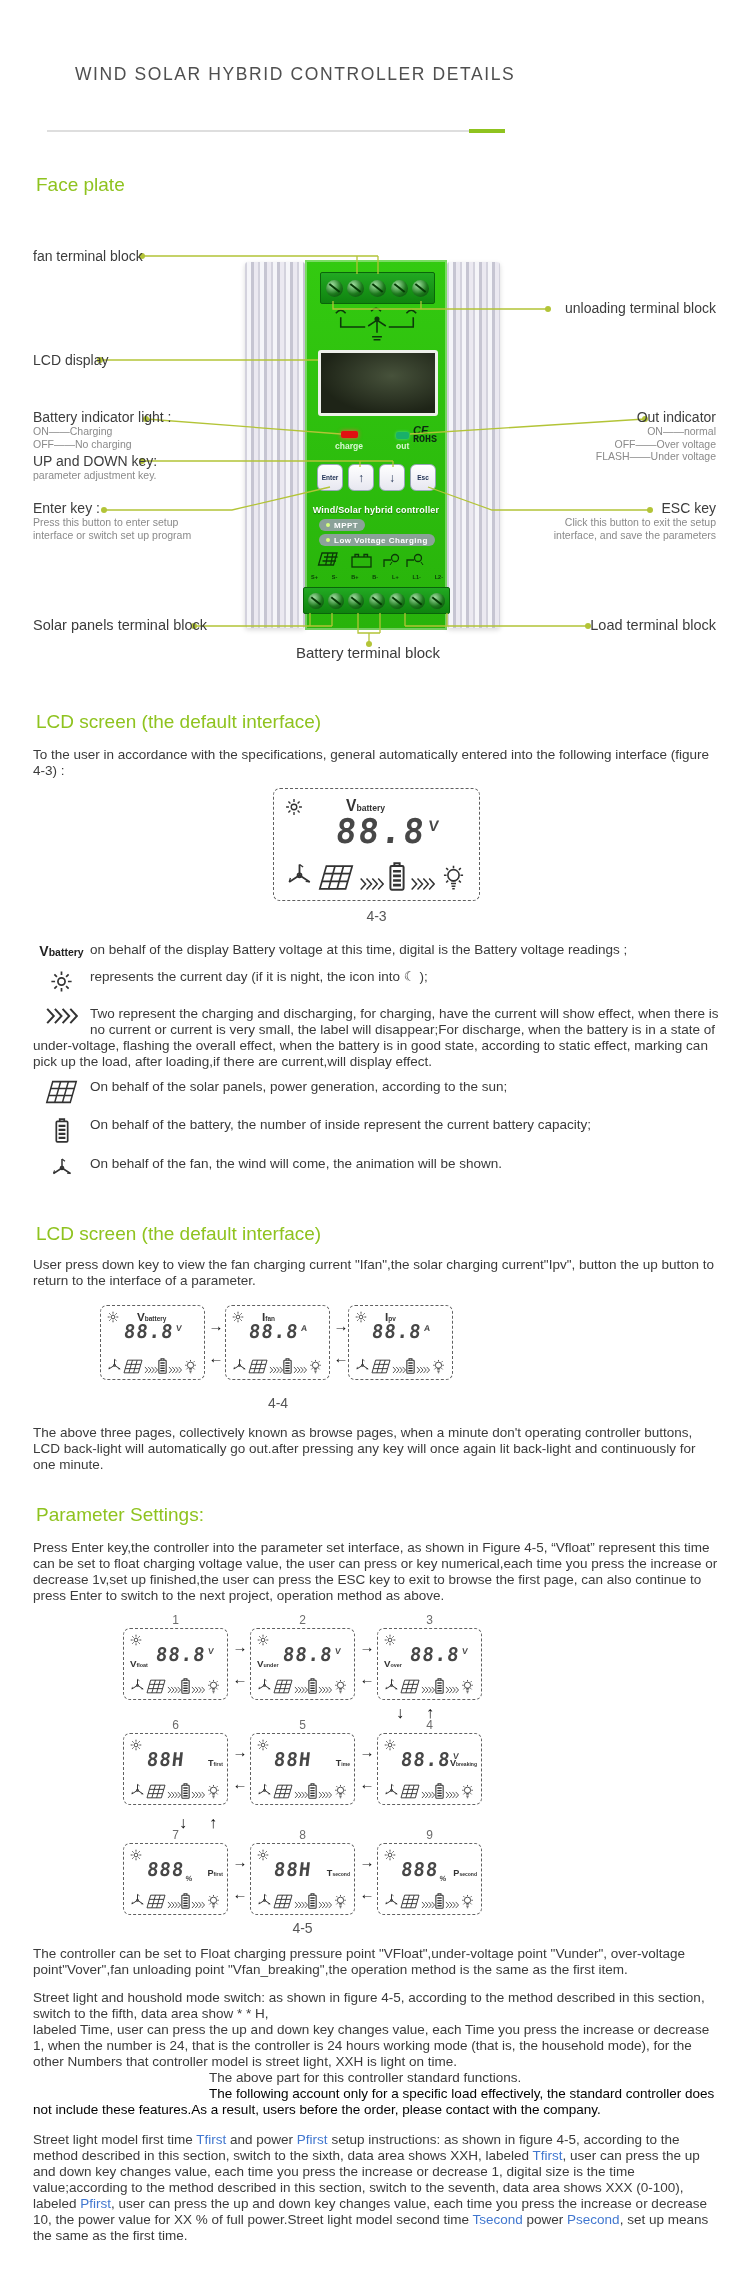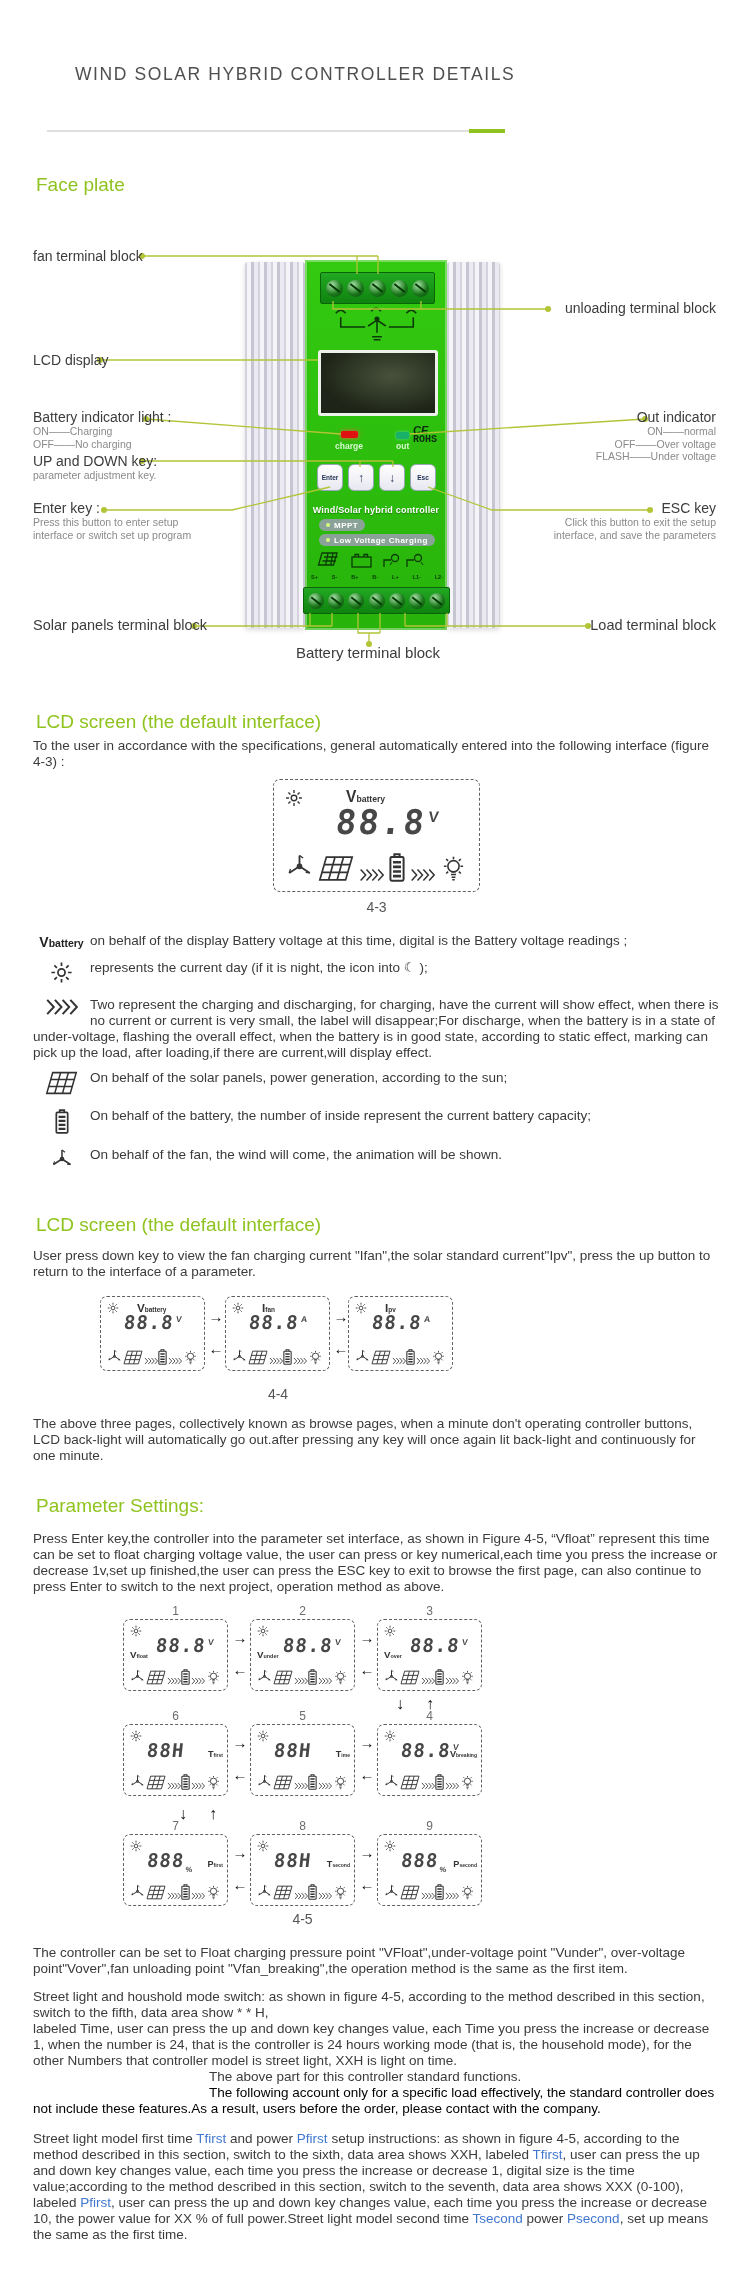--- a/index.html
+++ b/index.html
@@ -304,21 +304,21 @@
       <div>ESC key</div>
       <div class="sub">Click this button to exit the setup</div>
       <div class="sub">interface, and save the parameters</div>
     </div>
     <div class="co-label co-solar">Solar panels terminal block</div>
     <div class="co-label co-load co-right">Load terminal block</div>
     <div class="co-label co-batt">Battery terminal block</div>
   </div>
 
   <h2 class="sec-head" style="margin-top:40px">LCD screen (the default interface)</h2>
-  <p class="para" style="margin-top:5px">To the user in accordance with the specifications, general automatically entered into the following interface (figure 4-3) :</p>
+  <p class="para" style="margin-top:14px">To the user in accordance with the specifications, general automatically entered into the following interface (figure 4-3) :</p>
 
   <div class="fig43">
     <div>
         <div class="lcd-panel p-lg" style="left: 273px; top: 0px;">
           <svg width="18" height="18" class="p-sun">
             <use href="#i-sun" xlink:href="#i-sun"></use>
           </svg>
           <span class="p-label pos-top"><span class="pl-main">V</span><span class="pl-sub">battery</span></span>
           <div class="p-digits">88.8<span class="p-unit">V</span></div>
           <div class="p-icons">
@@ -359,21 +359,21 @@
           </svg></span><span class="exp-text">On behalf of the solar panels, power generation, according to the sun;</span></div>
       <div class="exp-row"><span class="exp-ico"><svg width="14" height="25">
             <use href="#i-batt" xlink:href="#i-batt"></use>
           </svg></span><span class="exp-text">On behalf of the battery, the number of inside represent the current battery capacity;</span></div>
       <div class="exp-row"><span class="exp-ico"><svg width="22" height="24">
             <use href="#i-fan" xlink:href="#i-fan"></use>
           </svg></span><span class="exp-text">On behalf of the fan, the wind will come, the animation will be shown.</span></div>
     </div>
 
   <h2 class="sec-head" style="margin-top:38px">LCD screen (the default interface)</h2>
-  <p class="para">User press down key to view the fan charging current "Ifan",the solar standard current"Ipv", press the up button to return to the interface of a parameter.</p>
+  <p class="para">User press down key to view the fan charging current "Ifan",the solar charging current"Ipv", button the up button to return to the interface of a parameter.</p>
 
   <div class="fig44">
     <div>
         <div class="lcd-panel p-sm" style="left: 100px; top: 0px; height: 75px;">
           <svg width="12" height="12" class="p-sun">
             <use href="#i-sun" xlink:href="#i-sun"></use>
           </svg>
           <span class="p-label pos-top"><span class="pl-main">V</span><span class="pl-sub">battery</span></span>
           <div class="p-digits">88.8<span class="p-unit">V</span></div>
           <div class="p-icons">
@@ -751,20 +751,20 @@
           <span>↑</span>
         </div>
         <div class="arr-v" style="left: 168px; top: 202px;">
           <span>↓</span>
           <span>↑</span>
         </div>
       </div>
     <div class="figcap" style="left:123px;top:308px;width:359px">4-5</div>
   </div>
 
-  <p class="para tight" style="margin-top:12px">The controller can be set to Float charging pressure point "VFloat",under-voltage point "Vunder", over-voltage point"Vover",fan unloading point "Vfan_breaking",the operation method is the same as the first item.</p>
+  <p class="para tight" style="margin-top:4px">The controller can be set to Float charging pressure point "VFloat",under-voltage point "Vunder", over-voltage point"Vover",fan unloading point "Vfan_breaking",the operation method is the same as the first item.</p>
   <p class="para">Street light and houshold mode switch: as shown in figure 4-5, according to the method described in this section, switch to the fifth, data area show * * H,</p>
   <p class="para tight">labeled Time, user can press the up and down key changes value, each Time you press the increase or decrease 1, when the number is 24, that is the controller is 24 hours working mode (that is, the household mode), for the other Numbers that controller model is street light, XXH is light on time.</p>
   <p class="para tight indent">The above part for this controller standard functions.</p>
   <p class="para tight indent red">The following account only for a specific load effectively, the standard controller does not include these features.As a result, users before the order, please contact with the company.</p>
   <p class="para" style="margin-top:14px;margin-bottom:14px"><span>Street light model first time </span><span class="kw-blue">Tfirst</span><span> and power </span><span class="kw-blue">Pfirst</span><span> setup instructions: as shown in figure 4-5, according to the method described in this section, switch to the sixth, data area shows XXH, labeled </span><span class="kw-blue">Tfirst</span><span>, user can press the up and down key changes value, each time you press the increase or decrease 1, digital size is the time value;according to the method described in this section, switch to the seventh, data area shows XXX (0-100), labeled </span><span class="kw-blue">Pfirst</span><span>, user can press the up and down key changes value, each time you press the increase or decrease 10, the power value for XX % of full power.Street light model second time </span><span class="kw-blue">Tsecond</span><span> power </span><span class="kw-blue">Psecond</span><span>, set up means the same as the first time.</span></p>
 
 </div>
 
 </body></html>

